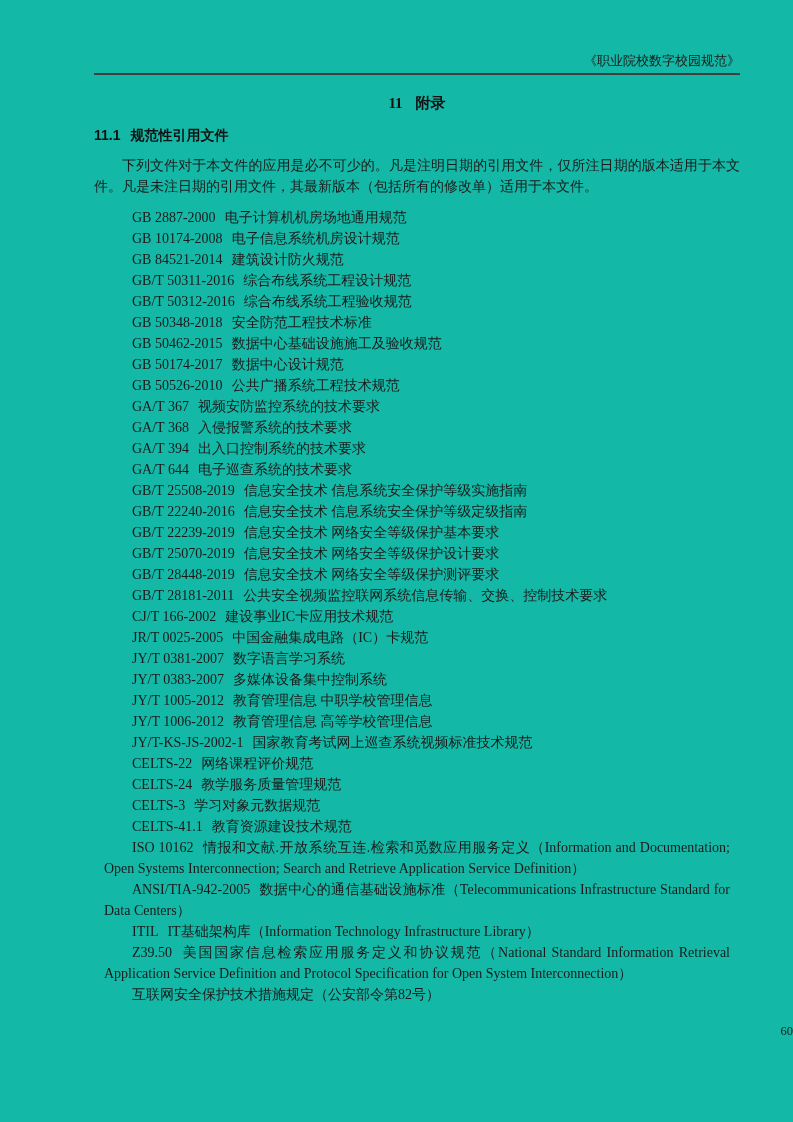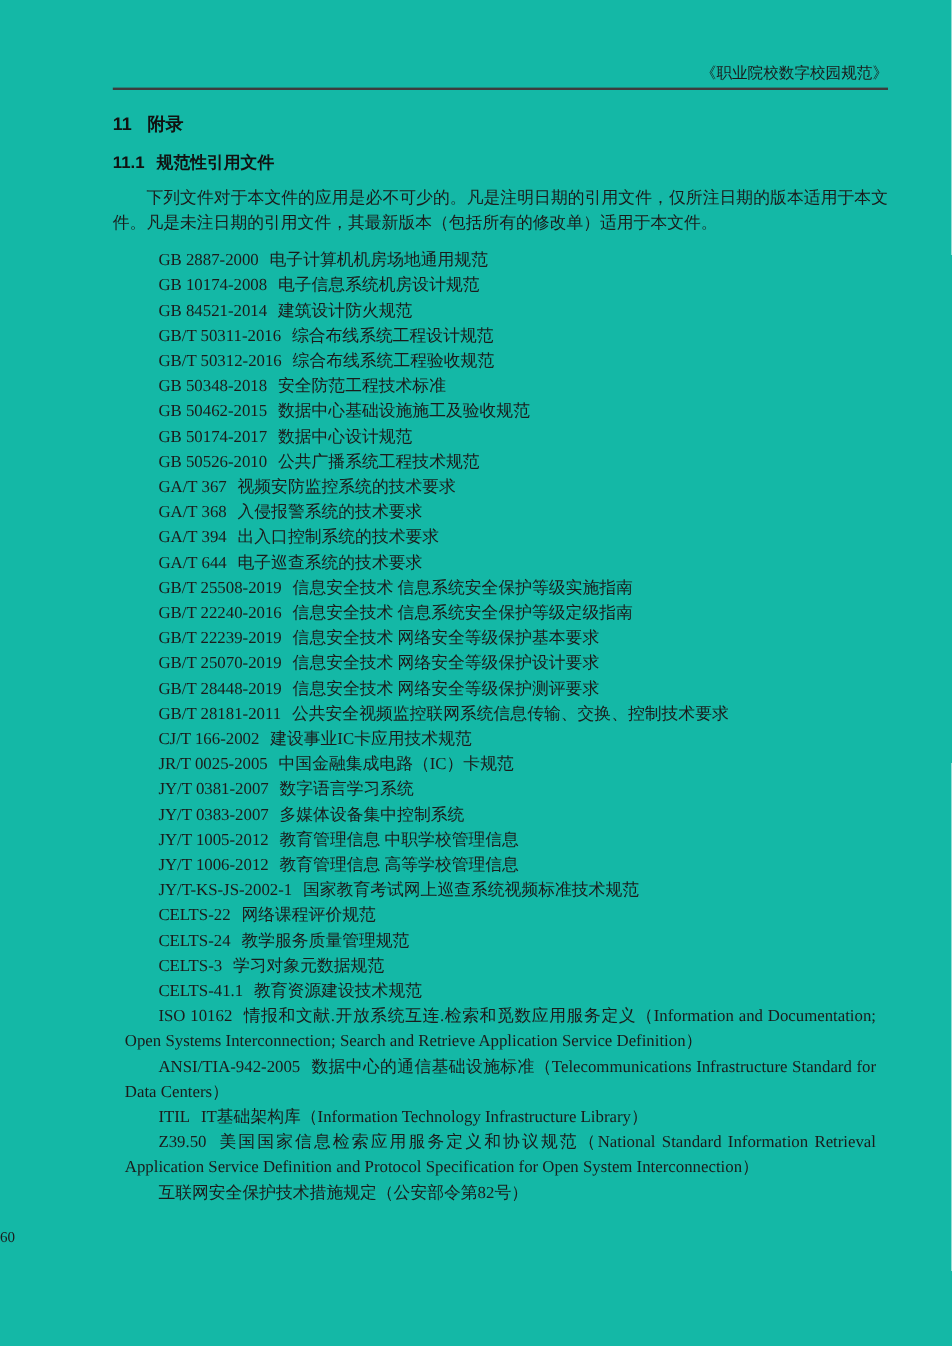--- a/index.html
+++ b/index.html
@@ -28,25 +28,26 @@
     line-height: 16px;
     color: #1b1b1b;
   }
   .header-rule {
     height: 0;
     border-bottom: 2px solid #3d3d3d;
     margin-top: 4px;
   }
   h1.sec-heading {
     margin: 20px 0 0 0;
-    font-family: Liberation Sans, sans-serif;
+    font-family: Liberation Serif, serif;
     font-weight: bold;
     font-size: 15px;
     line-height: 17px;
     color: #111111;
+    text-align: center;
   }
   h1.sec-heading .sec-num { margin-right: 13px; }
   h2.subsec-heading {
     margin: 15px 0 0 0;
     font-family: "Liberation Sans", "DejaVu Sans", sans-serif;
     font-weight: bold;
     font-size: 14px;
     line-height: 16px;
     color: #111111;
   }
@@ -65,21 +66,21 @@
     line-height: 21px;
     text-indent: 2em;
     text-align: justify;
   }
   .ref-code { padding-right: 9px; white-space: nowrap; }
   .page-number {
     position: absolute;
     left: 0;
     top: 1024px;
     width: 793px;
-    text-align: left;
+    text-align: right;
     font-size: 12.5px;
     color: #1b1b1b;
   }
 </style>
 </head>
 <body>
 
 <div class="page">
 
   <div class="running-header">

